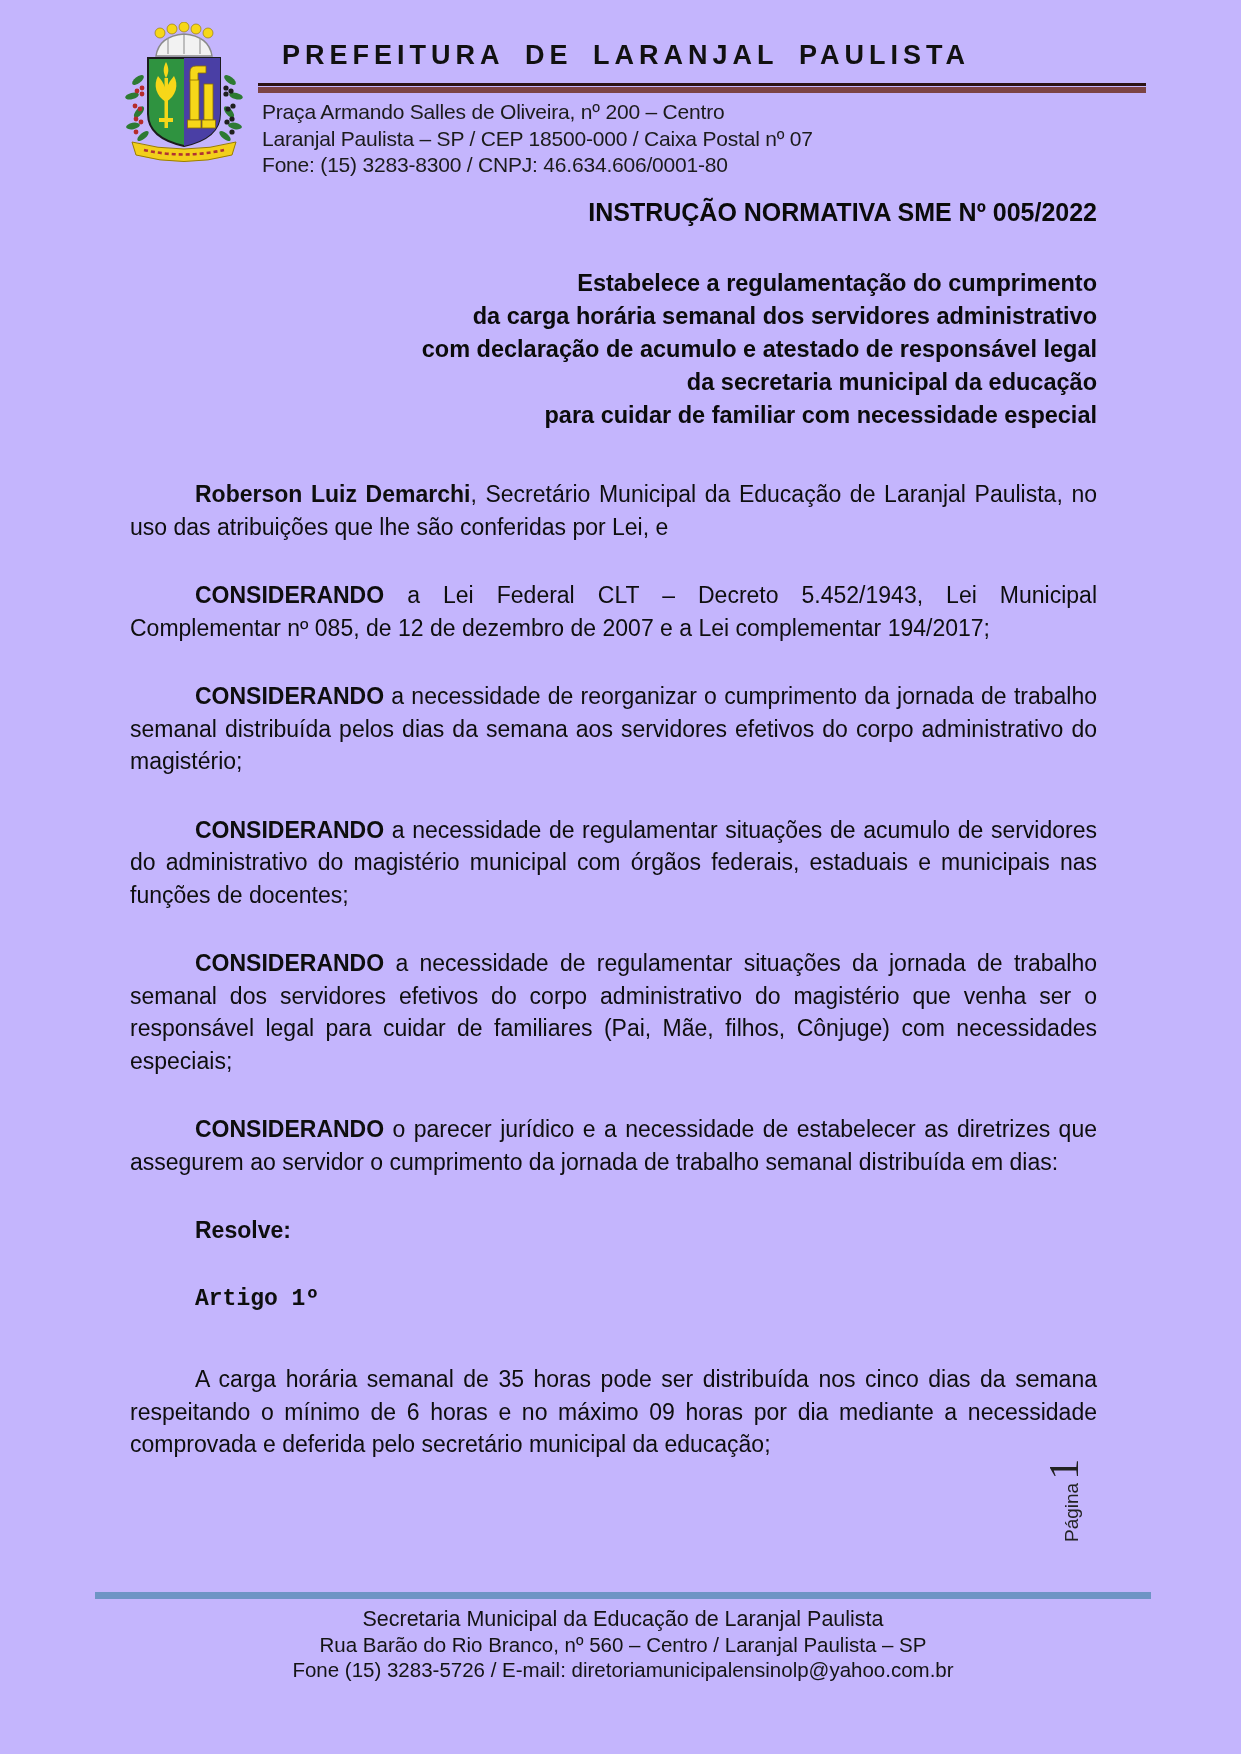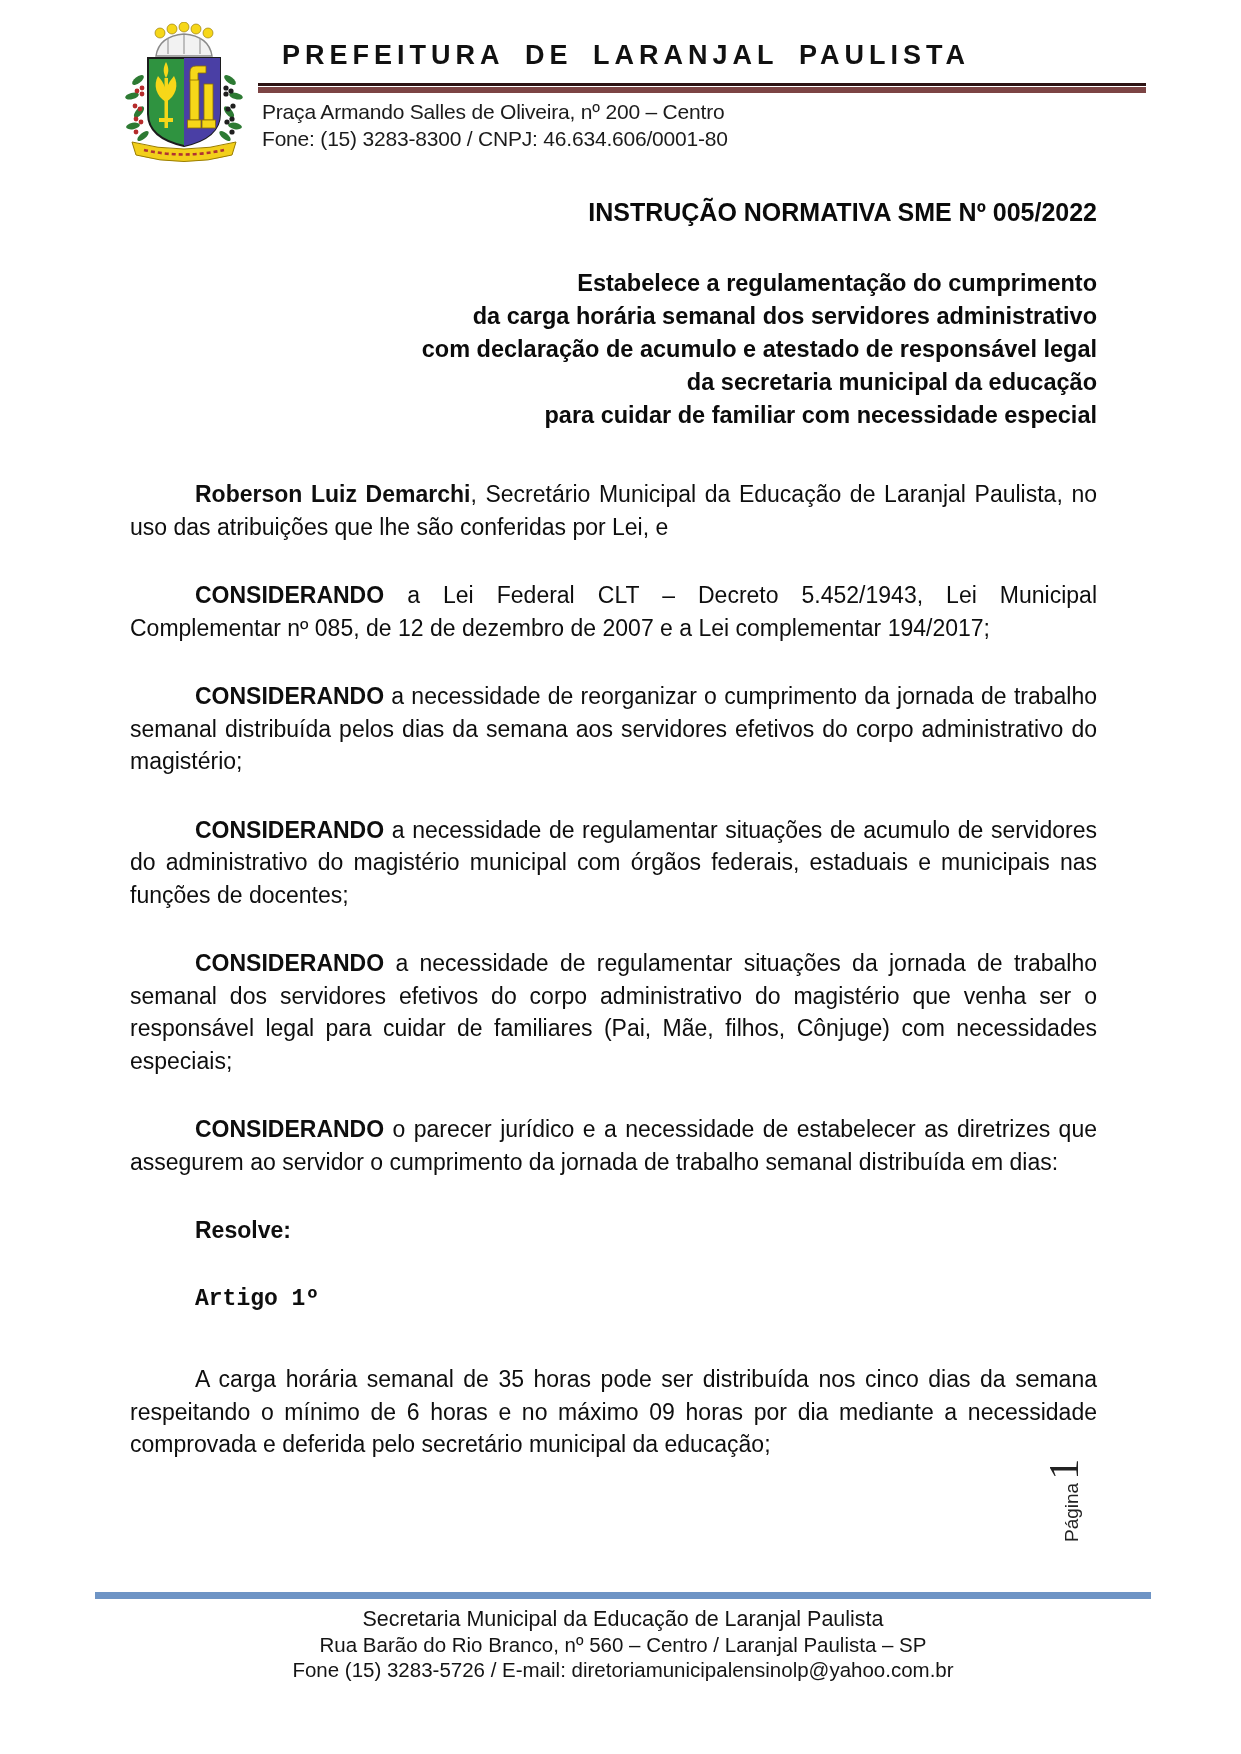--- a/index.html
+++ b/index.html
@@ -1,20 +1,20 @@
 <!DOCTYPE html>
 <html lang="pt"><head>
 <meta charset="utf-8">
 <style>
   html,body{margin:0;padding:0;background:#888;}
   .page{
     position:relative;
     width:1241px;height:1754px;
     margin:0 auto;
-    background:#ffffff;
+    background:#c4b5fd;
     font-family:"Liberation Sans","DejaVu Sans",sans-serif;
     color:#0e0e0e;
     overflow:hidden;
   }
   
   .logo{position:absolute;left:118px;top:22px;width:132px;height:140px;}
   .header-title{
     position:absolute;left:282px;top:40px;width:688px;
     display:flex;justify-content:space-between;
     font-weight:700;font-size:27px;letter-spacing:5px;color:#111;
@@ -151,20 +151,21 @@
     <span>PAULISTA</span>
   </div>
 
   <div class="header-rule">
     <div class="thin"></div>
     <div class="thick"></div>
   </div>
 
   <div class="header-address">
     <div>Praça Armando Salles de Oliveira, nº 200 – Centro</div>
+    <div>Laranjal Paulista – SP / CEP 18500-000 / Caixa Postal nº 07</div>
     <div>Fone: (15) 3283-8300 / CNPJ: 46.634.606/0001-80</div>
   </div>
 
   <div class="body-col">
 
     <div class="doc-title">INSTRUÇÃO NORMATIVA SME Nº 005/2022</div>
 
     <div class="citation">
       <div>Estabelece a regulamentação do cumprimento</div>
       <div>da carga horária semanal dos servidores administrativo</div>

